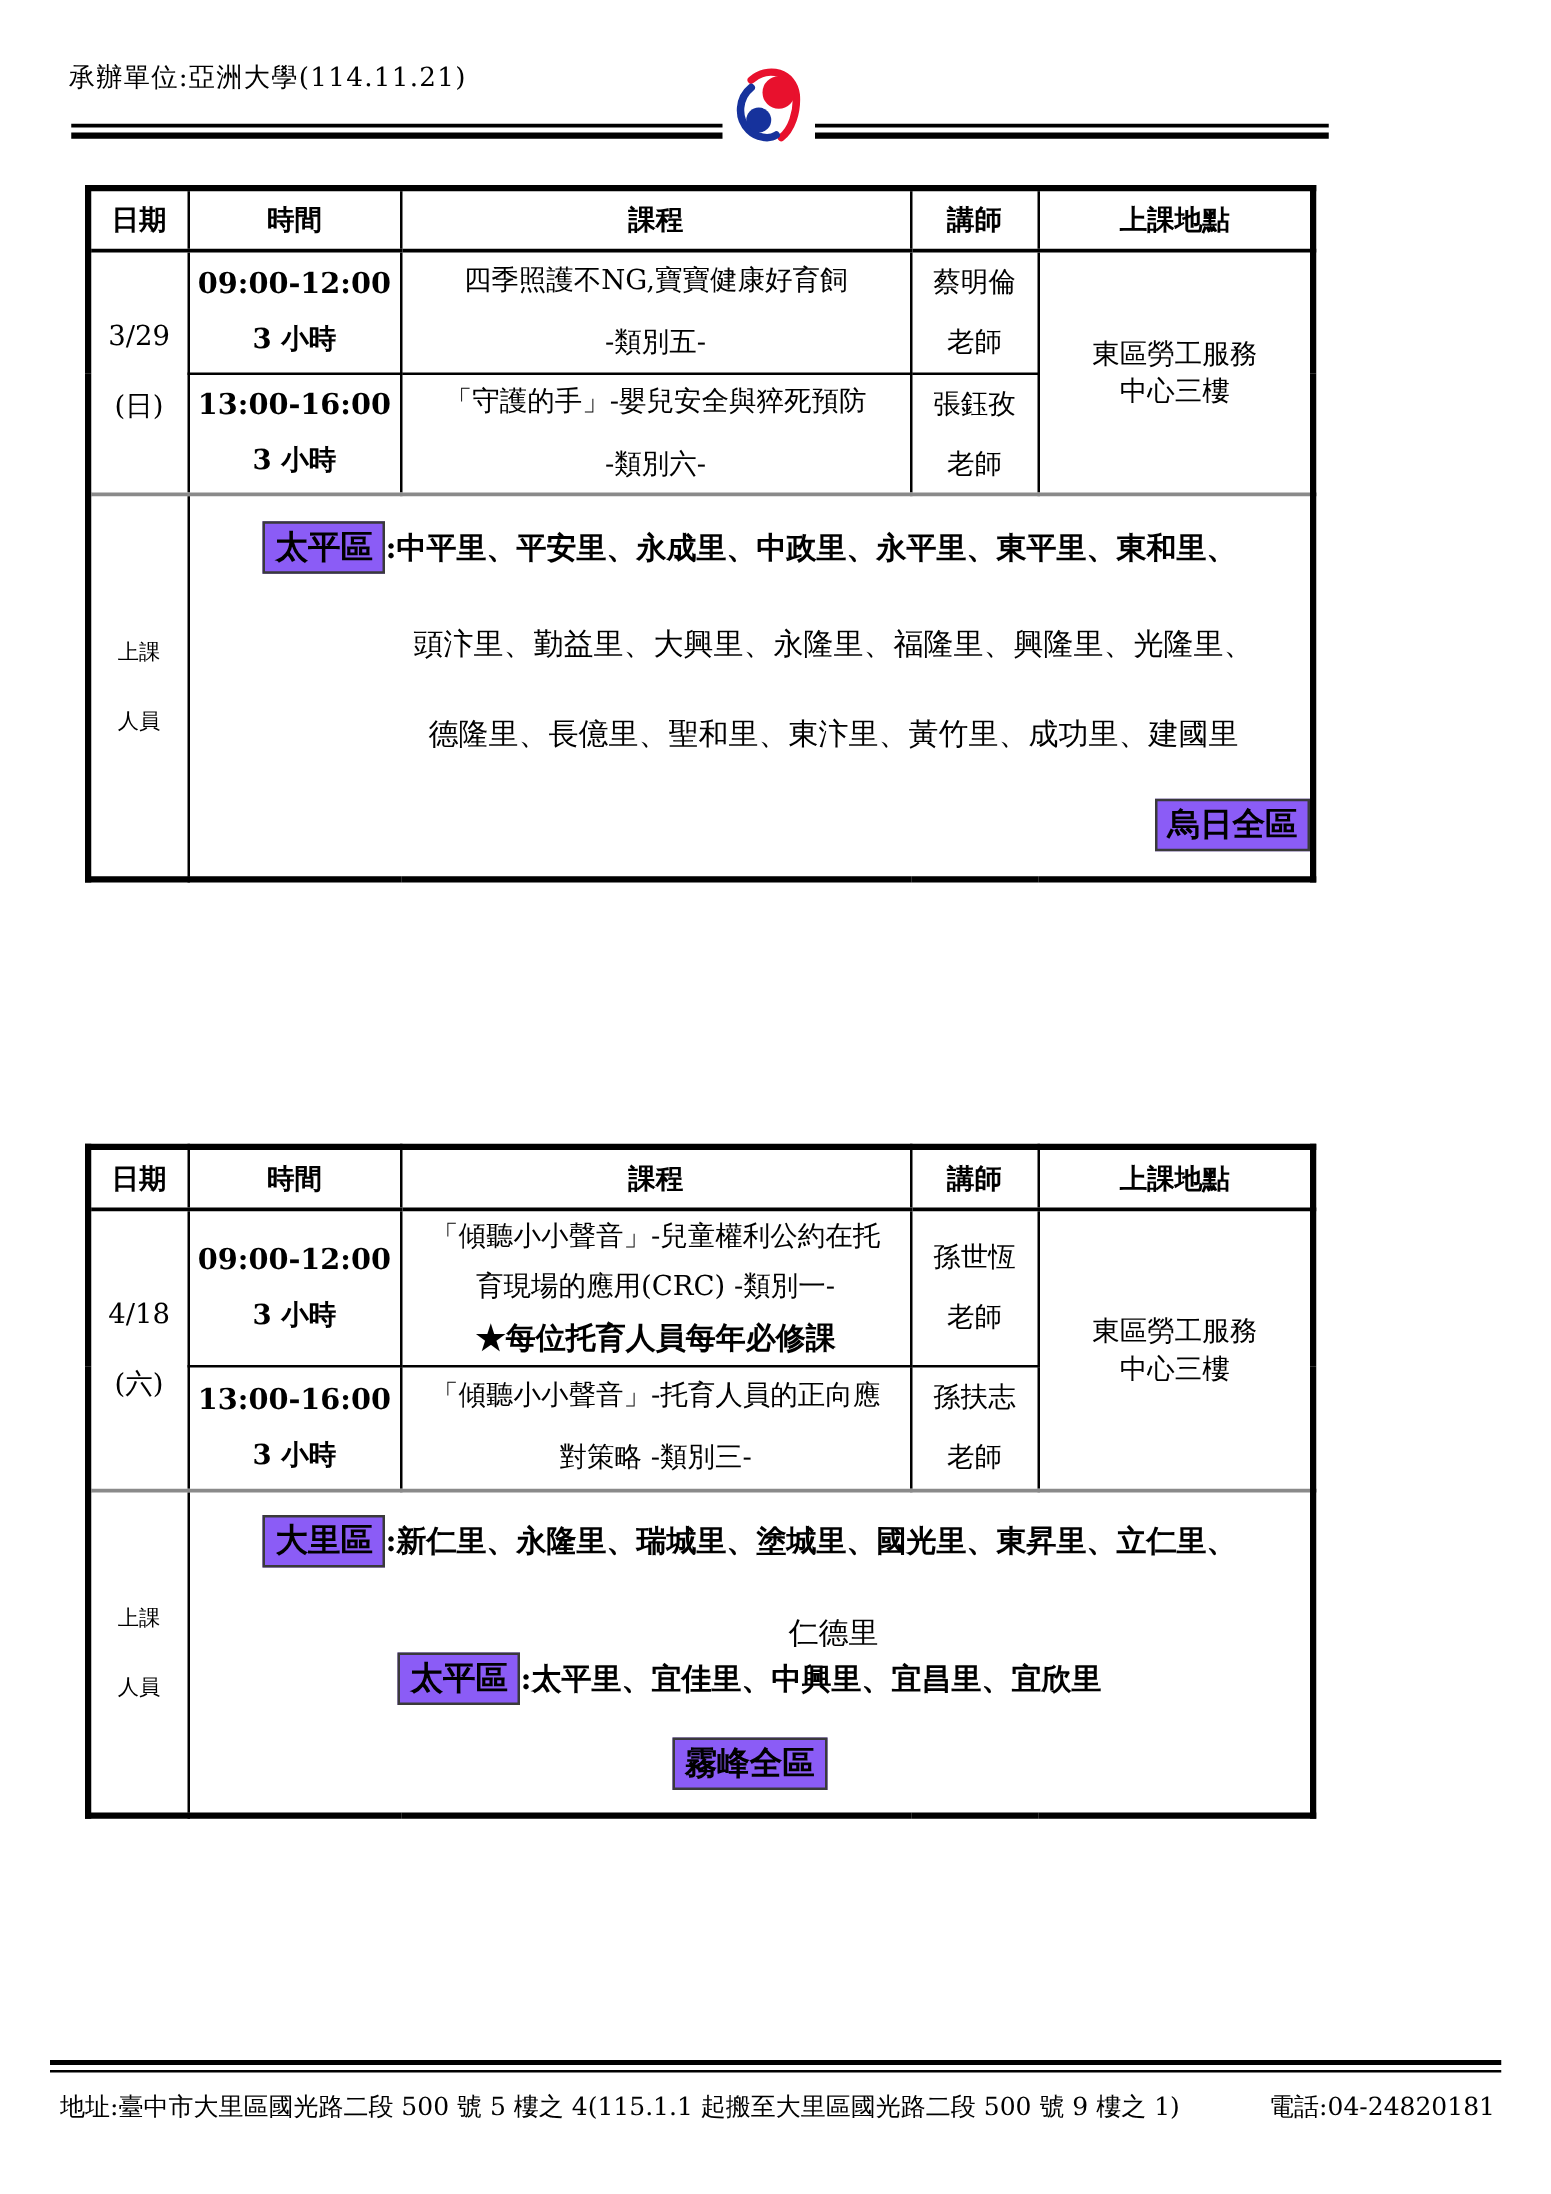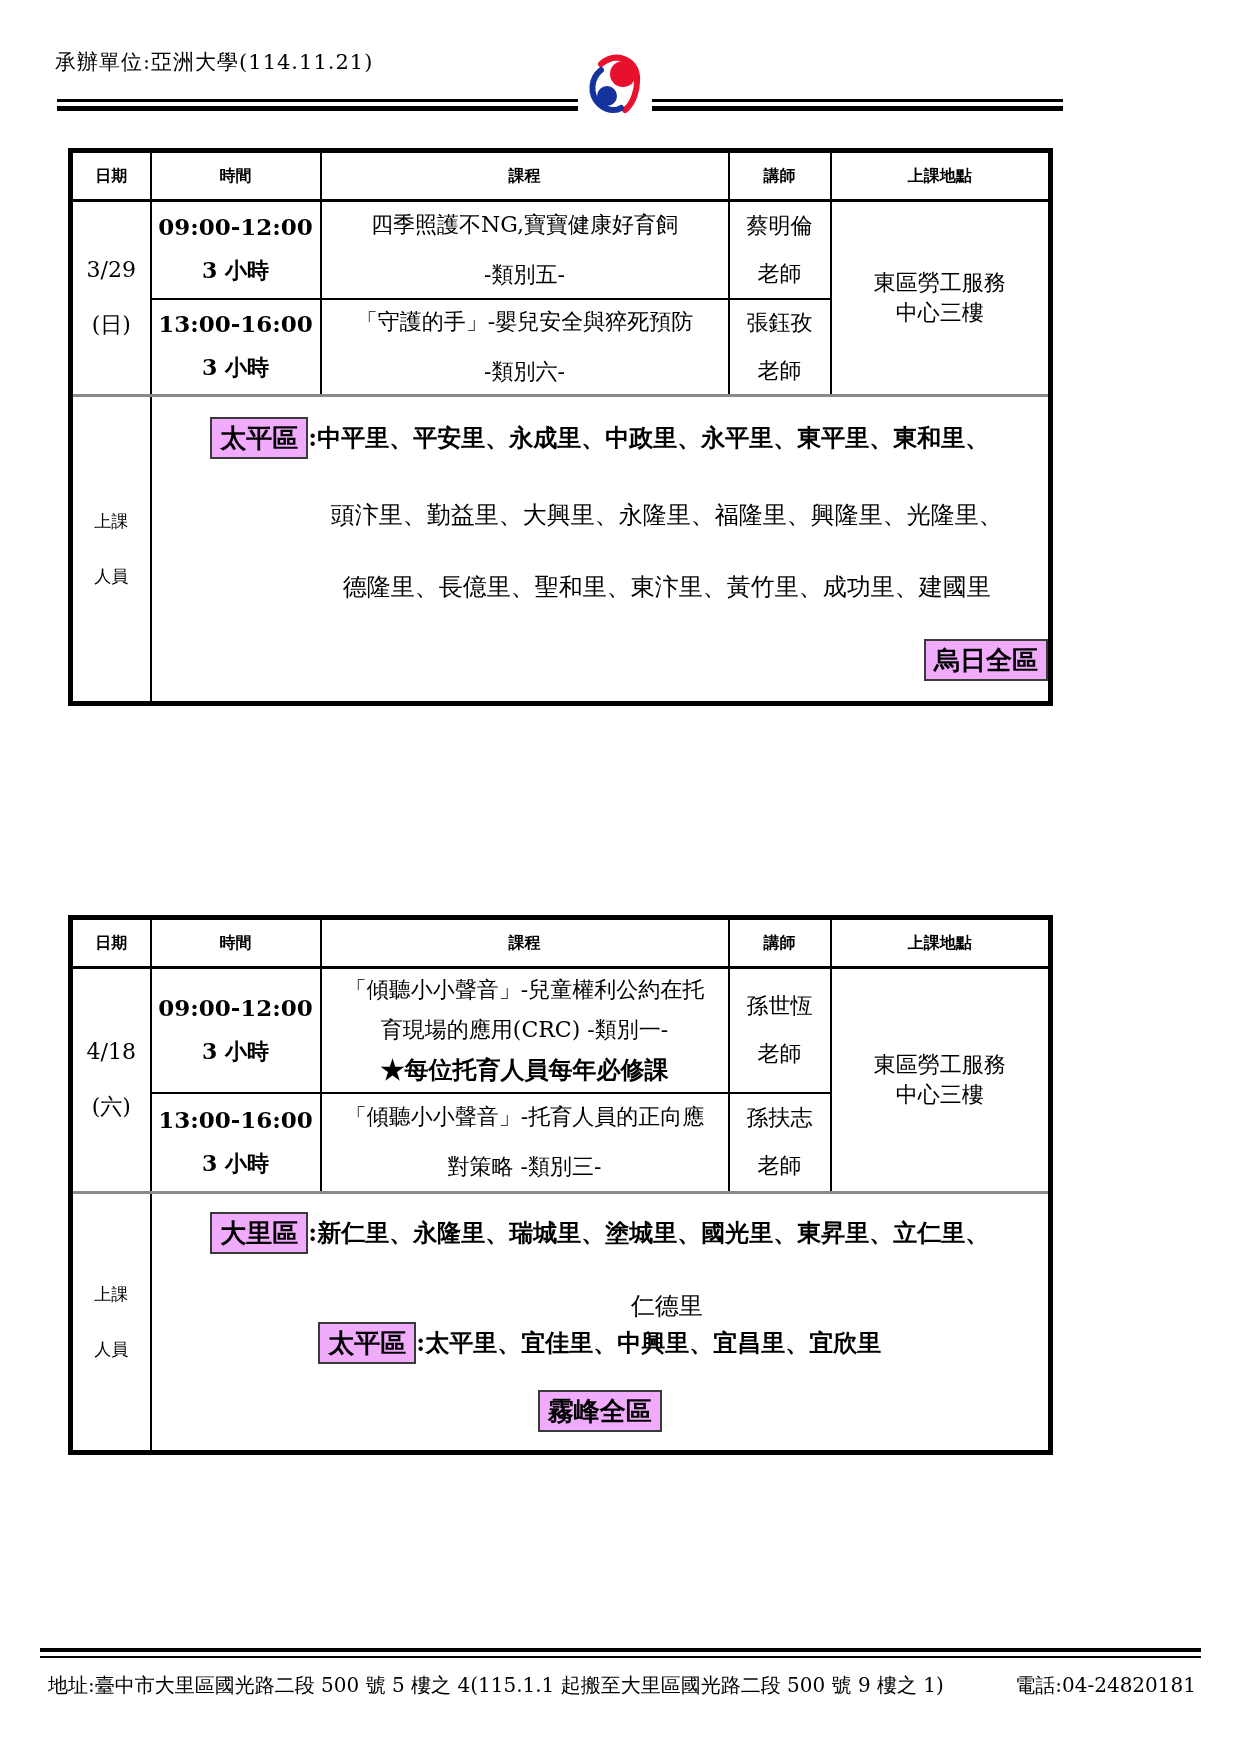--- a/index.html
+++ b/index.html
@@ -35,21 +35,21 @@
     font-size:22px;
   }
   table.sched th, table.sched td {
     border:2px solid #000;
     text-align:center; vertical-align:middle;
     padding:0;
   }
   #table1 { top:148px; }
   #table2 { top:915px; }
 
-  tr.hrow th { height:50px; font-size:16px; font-weight:bold; border-bottom:3px solid #000; }
+  tr.hrow th { height:50px; font-size:22px; font-weight:bold; border-bottom:3px solid #000; }
 
   tr.r2 td { border-top:2px solid #6e6e6e; }
   tr.attrow td { border-top:3px solid #8a8a8a; }
 
   .t1r1 { height:98px; }
   .t1r2 { height:97px; }
   .t1att { height:308px; }
   .t2r1 { height:125px; }
   .t2r2 { height:100px; }
   .t2att { height:260px; }
@@ -75,21 +75,21 @@
     font-size:24px;
   }
   .zone-box {
     display:inline-block;
     border:2px solid #3a3a3a;
     padding:3px 8px;
     font-weight:bold;
     font-size:26px;
     line-height:32px;
     vertical-align:middle;
-    background:#f0abfc;
+    background:#8b5cf6;
   }
   .att-line1 { white-space:nowrap; }
   .att-line1 .villages { vertical-align:middle;font-weight:bold; }
   .att-cont { margin-left:134px; white-space:nowrap; }
   .t1att .att-cont { margin-top:40px; }
   .t1att .solo-box { margin-top:36px;text-align:right; }
   .t2att .att-cont { margin-top:36px; }
   .t2att .solo-box { margin-top:26px; }
 
   

